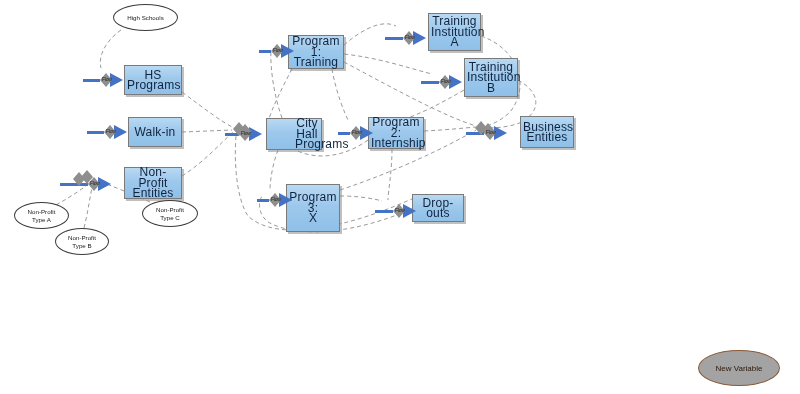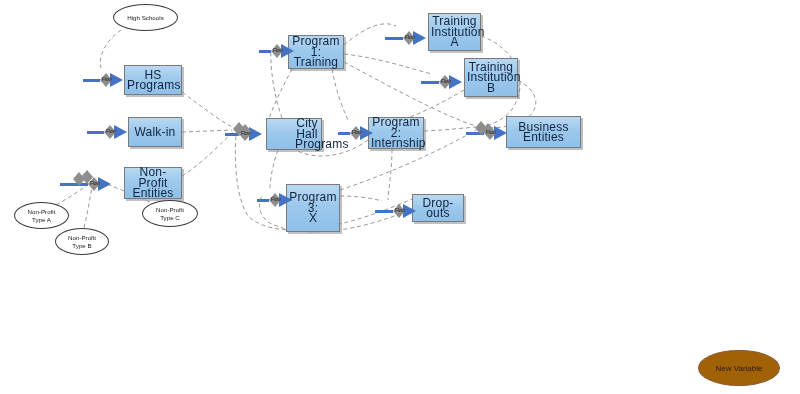--- a/index.html
+++ b/index.html
@@ -60,21 +60,21 @@
     font-size: 6.2px;
     line-height: 7.6px;
     color: #1a1a1a;
     padding: 1px;
   }
   .oval.source {
     background: #ffffff;
     border: 1px solid #3b3b3b;
   }
   .oval.newvar {
-    background: #a16207;
+    background: #a3a3a3;
     border: 1px solid #8a5a38;
     color: #2b1a0d;
     font-size: 8px;
     line-height: 9px;
   }
   .oval span { display: block; width: 100%; white-space: pre-line; }
 
   
   .flow {
     position: absolute;
@@ -220,21 +220,21 @@
 A</span>
       </div>
       <div class="stock" style="left: 464px; top: 58px; width: 54px; height: 39px;">
         <span>Training
 Institution
 B</span>
       </div>
       <div class="stock" style="left: 412px; top: 194px; width: 52px; height: 28px;">
         <span>Drop-outs</span>
       </div>
-      <div class="stock" style="left: 506px; top: 116px; width: 75px; height: 32px;">
+      <div class="stock" style="left: 520px; top: 116px; width: 54px; height: 32px;">
         <span>Business
 Entities</span>
       </div>
       <div class="oval source" style="left: 113px; top: 4px; width: 65px; height: 27px;">
         <span>High Schools</span>
       </div>
       <div class="oval source" style="left: 14px; top: 202px; width: 55px; height: 27px;">
         <span>Non-Profit
 Type A</span>
       </div>

